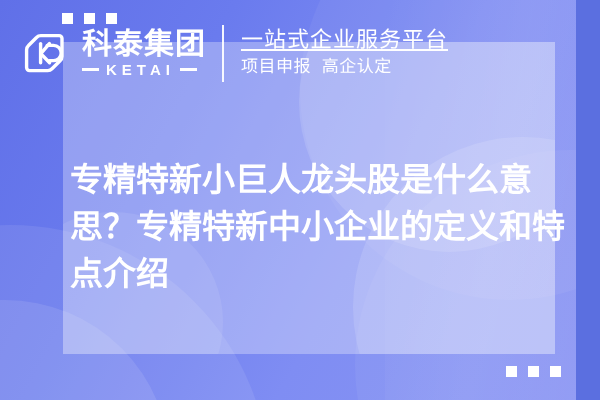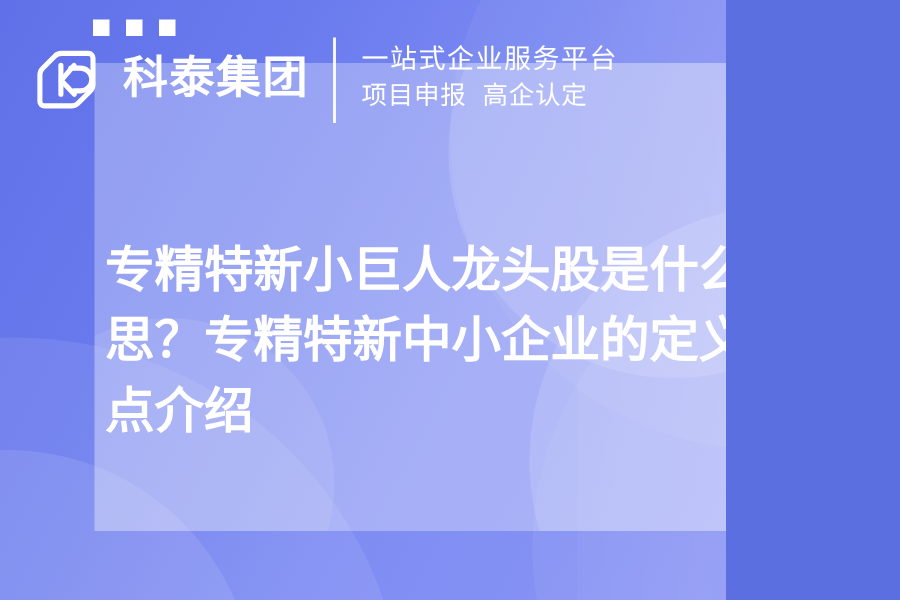--- a/index.html
+++ b/index.html
@@ -7,21 +7,21 @@
     margin: 0;
     padding: 0;
     background: #5b6fe0;
   }
   body {
     font-family: "Liberation Sans", "DejaVu Sans", sans-serif;
   }
 
   .poster {
     position: relative;
-    width: 484px;
+    width: 576px;
     height: 400px;
     overflow: hidden;
     background: linear-gradient(118deg, #6070e8 0%, #6a7bee 30%, #7f8df3 62%, #8a95f4 100%);
   }
 
   
   .bg-orb {
     position: absolute;
     border-radius: 50%;
     pointer-events: none;
@@ -164,25 +164,26 @@
     margin: 0 17px 0 16px;
     flex: 0 0 2px;
   }
 
   .slogan {
     display: flex;
     flex-direction: column;
     justify-content: center;
   }
   .slogan-main {
-    font-size: 18px;
+    font-size: 22px;
     color: #ffffff;
     letter-spacing: 1px;
     line-height: 1.15;
     white-space: nowrap;
+    text-decoration: underline;
   }
   .slogan-sub {
     font-size: 17px;
     color: #ffffff;
     letter-spacing: 0.5px;
     line-height: 1.2;
     margin-top: 6px;
     white-space: nowrap;
     font-family: Liberation Mono, monospace;
   }
@@ -231,20 +232,25 @@
           <g fill="none" stroke="#ffffff" stroke-width="3.4" stroke-linejoin="round" stroke-linecap="round">
             <path d="M12.5 20.5 L20.5 12.5 A6 6 0 0 1 25 10.6 L43 10.6 A3 3 0 0 1 46 13.6 L46 31.5 A6 6 0 0 1 44.1 35.8 L36 43.8 A6 6 0 0 1 31.6 45.6 L13.6 45.6 A3 3 0 0 1 10.6 42.6 L10.6 24.8 A6 6 0 0 1 12.5 20.5 Z"></path>
             <path d="M24.6 18.6 L24.6 37.8"></path>
             <path d="M33.4 18.6 L24.8 28.6 L33.6 37.8"></path>
             <path d="M31.2 20.4 L37.6 20.4 A7.6 7.6 0 0 1 37.6 35.6 L33.4 35.6"></path>
           </g>
         </svg>
       </div>
       <div class="brand-words">
         <div class="brand-cn">科泰集团</div>
+        <div class="brand-en-row">
+          <span class="brand-rule"></span>
+          <span class="brand-en">KETAI</span>
+          <span class="brand-rule"></span>
+        </div>
       </div>
     </div>
 
     <div class="divider"></div>
 
     <div class="slogan">
       <div class="slogan-main">一站式企业服务平台</div>
       <div class="slogan-sub">项目申报 高企认定</div>
     </div>
 

